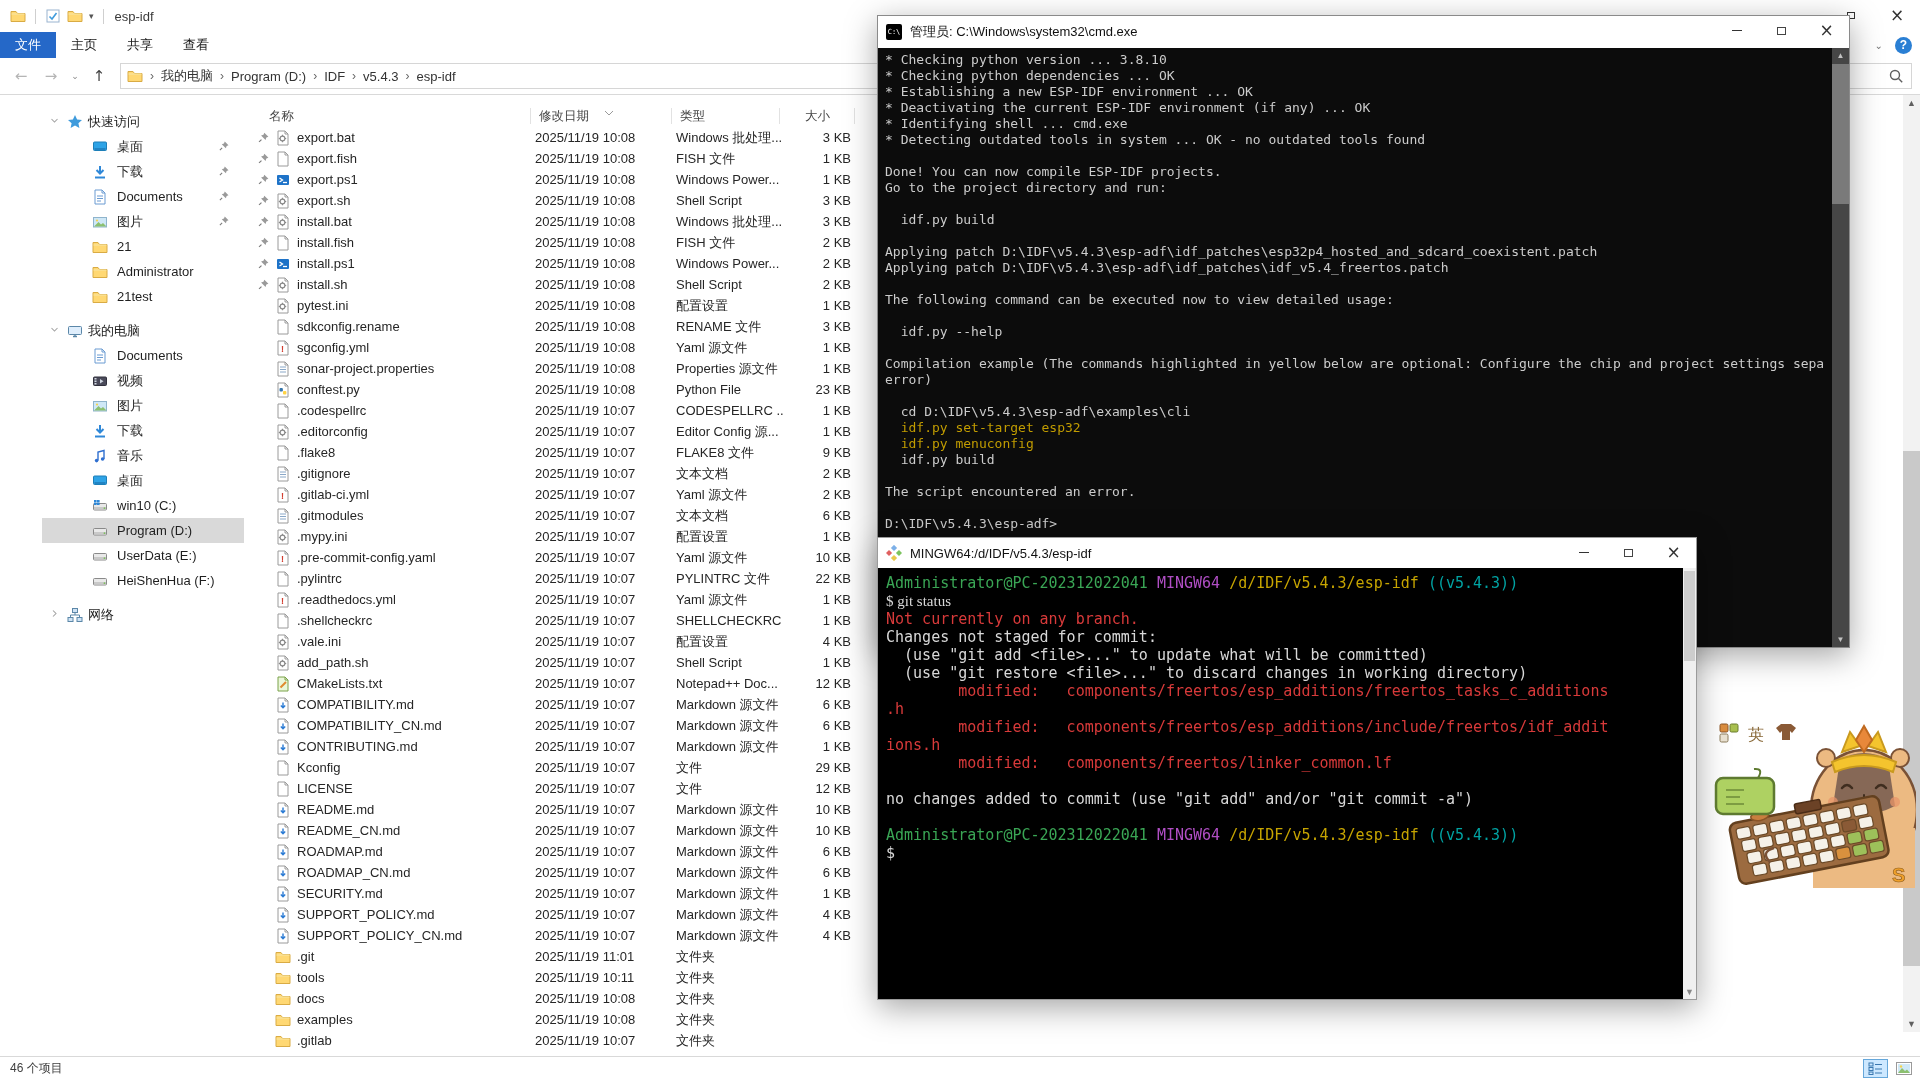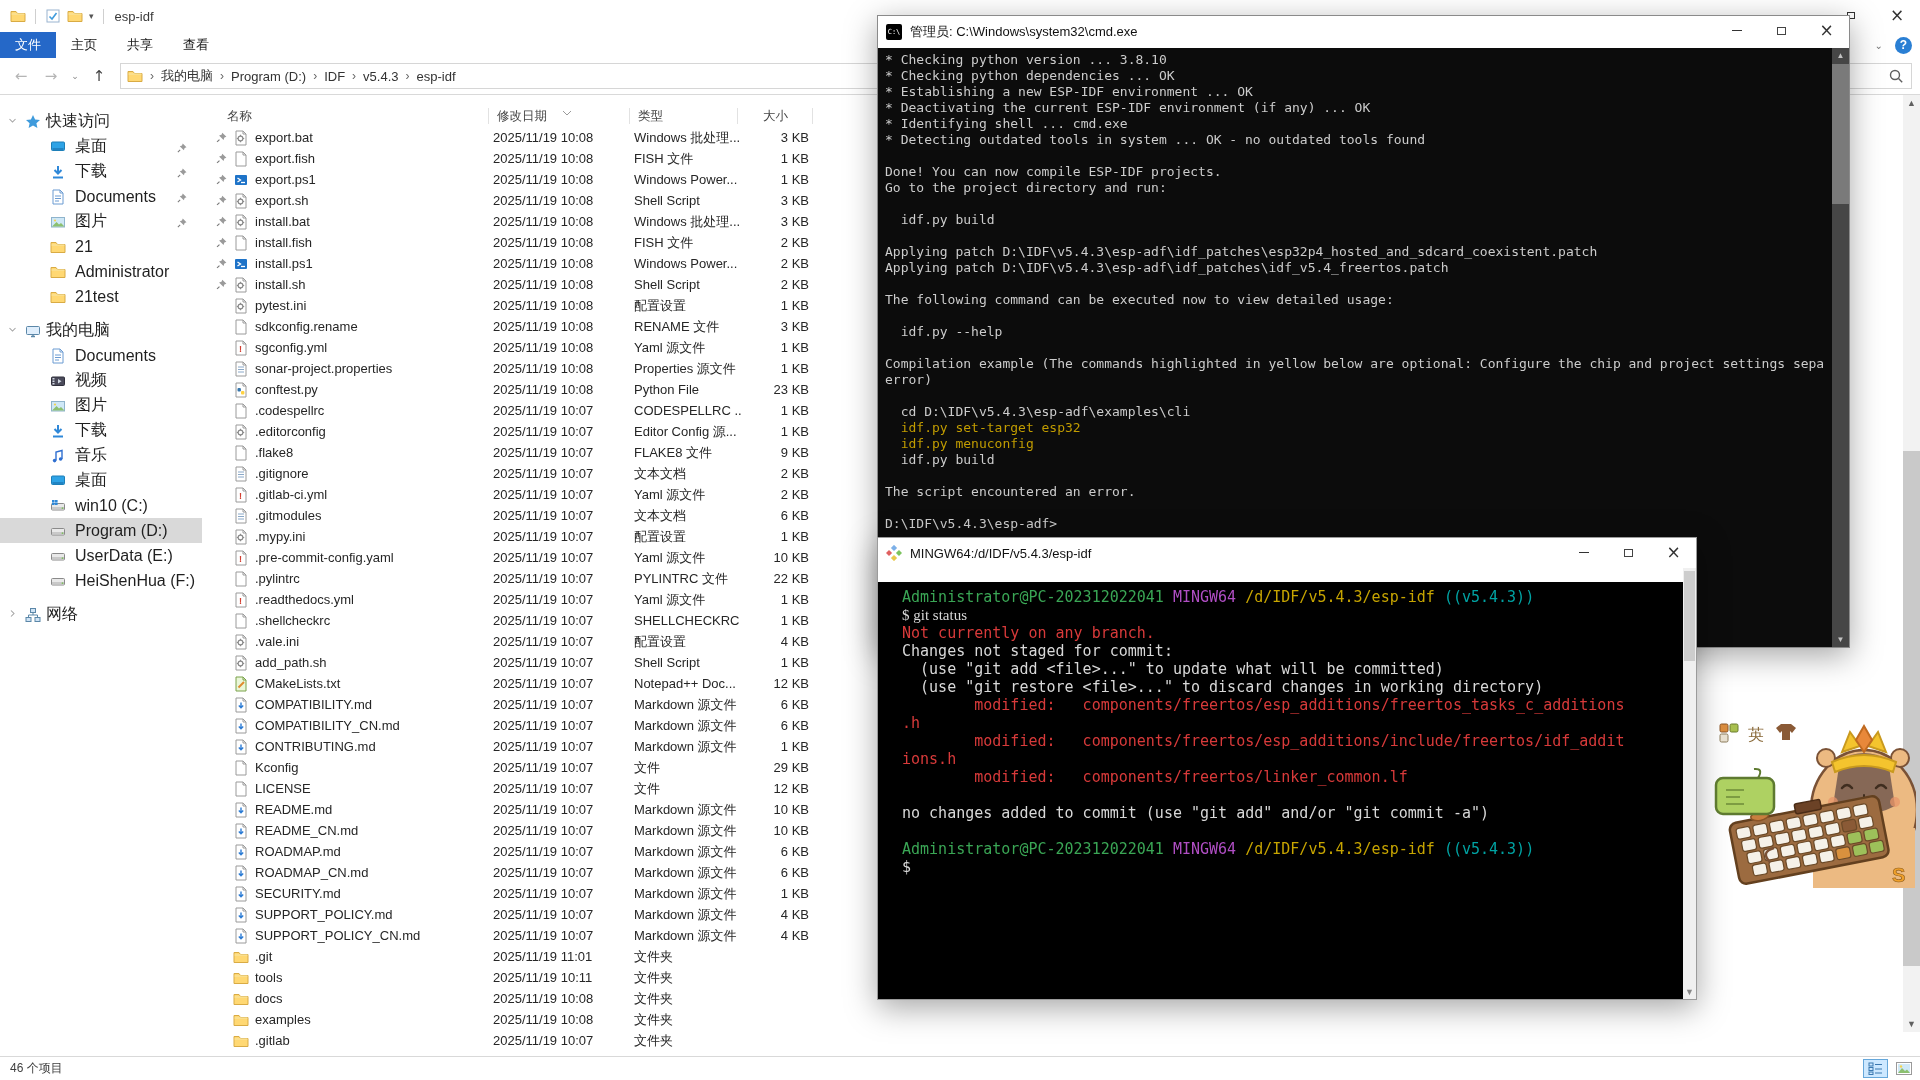--- a/index.html
+++ b/index.html
@@ -33,21 +33,21 @@
 .nav-back,.nav-fwd { color:#b5b5b5; }
 .nav-dd { color:#8a8a8a; font-size:9px; width:14px; }
 .nav-up { color:#3f3f3f; }
 .addr-box { flex:1; height:26px; border:1px solid #d6d6d6; display:flex; align-items:center; padding:0 6px; font-size:13px; color:#333; margin-left:4px; background:#fff; }
 .crumb-sep { color:#666; padding:0 7px; font-size:12px; }
 .crumb { white-space:nowrap; }
 .search-box { width:290px; height:26px; border:1px solid #d6d6d6; margin-left:8px; display:flex; align-items:center; justify-content:flex-end; padding:0 7px; background:#fff; }
 
 
 .main { display:flex; height:961px; position:relative; background:#fff; }
-.sidebar { width:202px; flex:none; padding-top:14px; font-size:16px; color:#1f1f1f; }
+.sidebar { width:202px; flex:none; padding-top:14px; font-size:13px; color:#1f1f1f;margin-left:42px; }
 .side-root { display:flex; align-items:center; height:25px; padding-left:8px; gap:5px; position:relative; }
 .side-chevron { width:12px; display:flex; justify-content:center; }
 .side-item { display:flex; align-items:center; height:25px; padding-left:50px; gap:9px; position:relative; }
 .side-item.selected { background:#d9d9d9; }
 .side-label { white-space:nowrap; }
 .side-pin { position:absolute; right:14px; top:6px; }
 .side-gap { height:9px; }
 .icon16 { width:16px; height:16px; flex:none; display:inline-flex; }
 
 .filearea { flex:1; position:relative; padding-left:5px; }
@@ -82,21 +82,21 @@
 .window { position:absolute; background:#fff; box-shadow:0 8px 30px rgba(0,0,0,.35); }
 .cmd-window { left:877px; top:15px; width:973px; height:633px; border:1px solid #8a8a8a; z-index:20; }
 .mingw-window { left:877px; top:537px; width:820px; height:463px; border:1px solid #9b9b9b; z-index:25; }
 .term-titlebar { height:32px; display:flex; align-items:center; padding-left:8px; gap:8px; position:relative; font-size:13px; color:#111; background:#fff; }
 .mingw-window .term-titlebar { height:30px; }
 .term-caption { position:absolute; right:0; top:0; display:flex; }
 .tcap { width:45px; height:29px; display:flex; align-items:center; justify-content:center; color:#444; }
 .cmd-icon { width:16px; height:16px; background:#000; color:#fff; font-family:"DejaVu Sans Mono",monospace; font-size:7px; display:flex; align-items:center; justify-content:center; border-radius:2px; }
 .term-body { position:absolute; left:0; right:0; bottom:0; overflow:hidden; font-family:"DejaVu Sans Mono",monospace; }
 .cmd-body { top:32px; background:#0c0c0c; padding:4px 6px 0 7px; font-size:13px; line-height:16px; }
-.mingw-body { top:44px; background:#000; padding:6px 8px 0 24px; font-size:15px; line-height:18px; }
+.mingw-body { top:30px; background:#000; padding:6px 8px 0 8px; font-size:15px; line-height:18px; }
 .t-line { white-space:pre; }
 .cmd-scroll { position:absolute; right:0; top:32px; bottom:0; width:17px; background:#464646; z-index:2; }
 .cmd-scroll .arrow { position:absolute; left:0; right:0; height:15px; color:#c2c2c2; font-size:8px; display:flex; align-items:center; justify-content:center; }
 .cmd-scroll .arrow.up { top:0; } .cmd-scroll .arrow.down { bottom:0; }
 .cmd-scroll .thumb { position:absolute; left:0; right:0; top:16px; height:140px; background:#7a7a7a; }
 .mingw-scroll { position:absolute; right:0; top:30px; bottom:0; width:13px; background:#f0f0f0; z-index:2; }
 .mingw-scroll .thumb { position:absolute; left:1px; right:1px; top:3px; height:90px; background:#cdcdcd; }
 .mingw-scroll .arrow.down { position:absolute; bottom:2px; left:0; right:0; text-align:center; color:#888; font-size:9px; }
 
 

